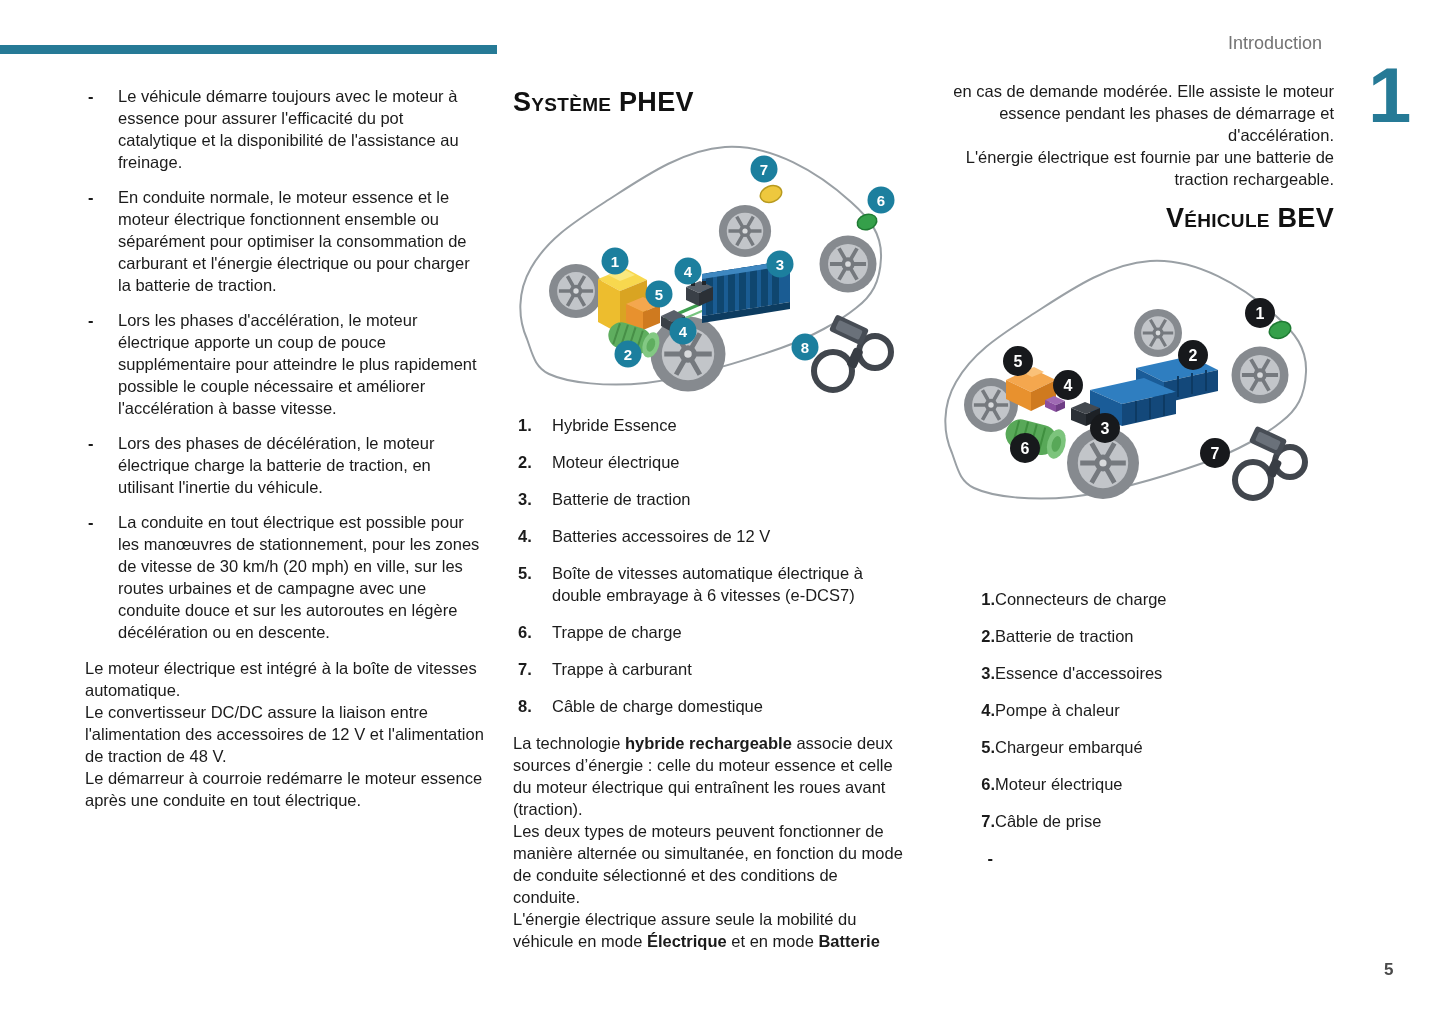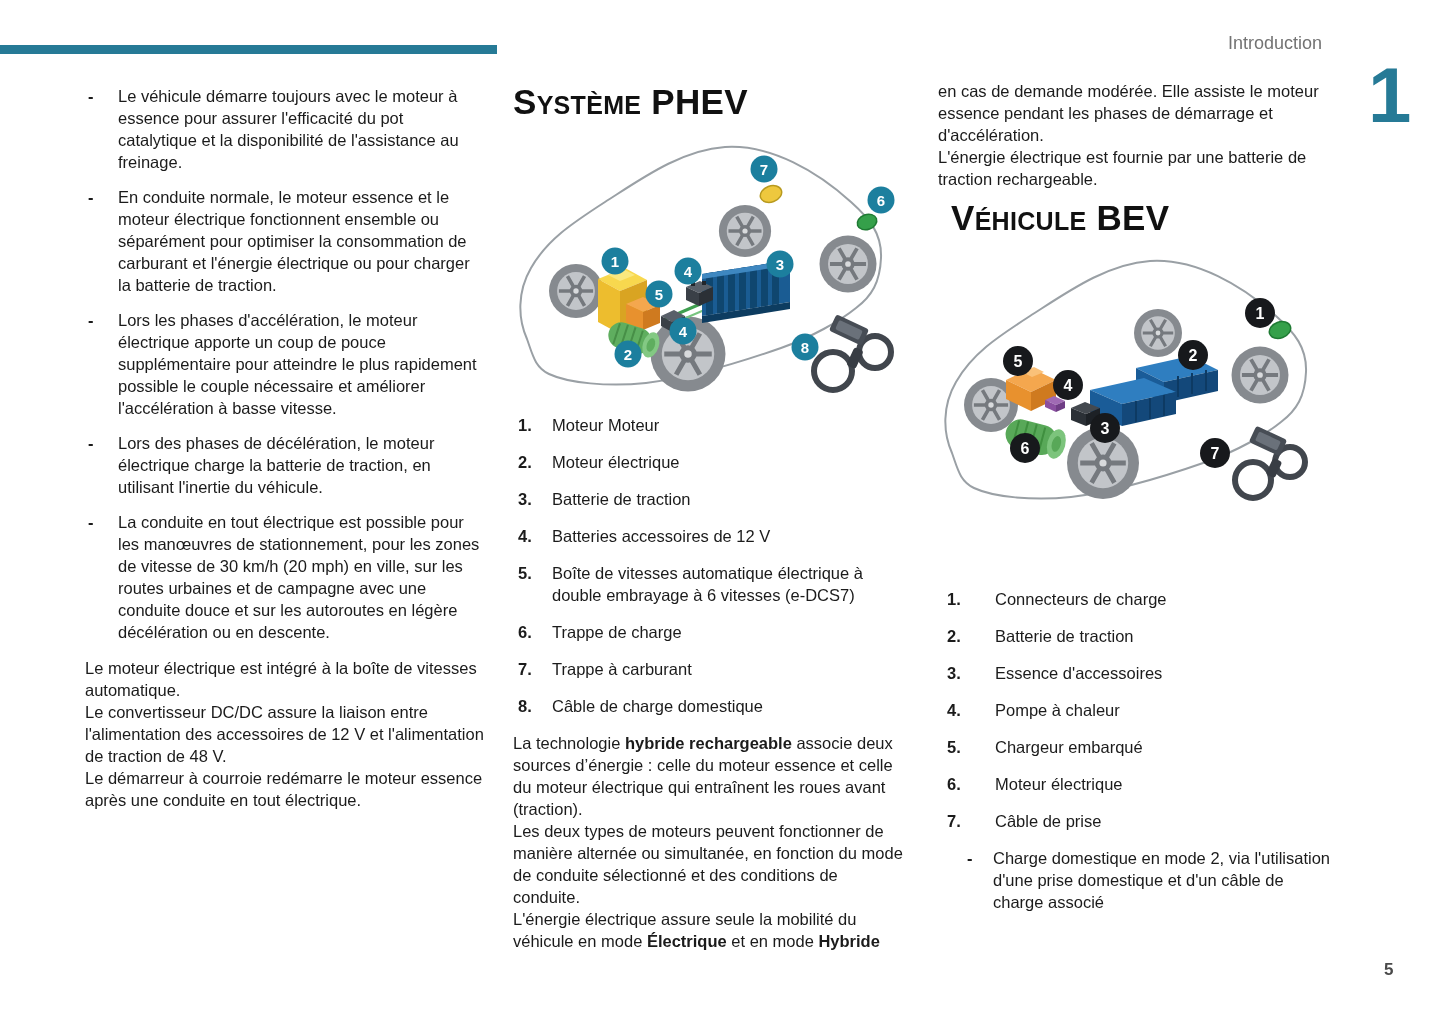--- a/index.html
+++ b/index.html
@@ -7,28 +7,28 @@
     width:1445px;height:1018px;background:#ffffff;position:relative;overflow:hidden;
     font-family:"Liberation Sans","DejaVu Sans",sans-serif;color:#1b1b1b;
   }
   .topbar{position:absolute;left:0;top:45px;width:497px;height:9px;background:#267a96;}
   .section-title{position:absolute;left:1228px;top:33px;font-size:18px;color:#737373;}
   .chapter-num{position:absolute;left:1368px;top:56px;font-size:78px;font-weight:bold;color:#267a96;line-height:1;}
   .page-num{position:absolute;left:1384px;top:960px;font-size:17px;font-weight:bold;color:#4a4a4a;}
   .col{position:absolute;font-size:16.5px;line-height:22px;}
   .col1{left:85px;top:85px;width:400px;}
   .col2{left:513px;top:86px;width:392px;}
-  .col3{left:938px;top:80px;width:396px;}
+  .col3{left:938px;top:80px;width:396px;text-align:right;}
   .bullets{margin:0;padding:0;list-style:none;}
   .bullets li{display:flex;margin-bottom:13px;}
   .dash{flex:none;font-weight:bold;}
   .bullets .dash{width:30px;padding-left:3px;}
   .para{white-space:pre-line;margin:0;}
   .col1 .para{margin-top:14px;}
-  .heading{font-size:35px;font-weight:bold;font-variant:small-caps;letter-spacing:0.3px;
+  .heading{font-size:27px;font-weight:bold;font-variant:small-caps;letter-spacing:0.3px;
            margin:0;line-height:32px;color:#111;}
   .col3 .heading{margin-top:12px;margin-left:13px;}
   .diagram{display:block;}
   .phev-svg{margin-top:16px;}
   .bev-svg{margin-top:14px;}
   .numlist{margin:0;padding:0;list-style:none;}
   .phev-list{margin-top:12px;}
   .bev-list{margin-top:75px;}
   .numlist li{display:flex;margin-bottom:15px;}
   .numlist .num{flex:none;font-weight:bold;}
@@ -193,21 +193,21 @@
       </g>
     <g>
         <circle cx="292" cy="213" r="13.5" fill="#1c7f9e"></circle>
         <text x="292" y="218.5" font-size="15">8</text>
       </g>
   </svg>
 
   <ol class="numlist phev-list">
     <li>
         <span class="num">1.</span>
-        <span>Moteur Moteur</span>
+        <span>Hybride Essence</span>
       </li>
     <li>
         <span class="num">2.</span>
         <span>Moteur électrique</span>
       </li>
     <li>
         <span class="num">3.</span>
         <span>Batterie de traction</span>
       </li>
     <li>
@@ -227,21 +227,21 @@
         <span>Trappe à carburant</span>
       </li>
     <li>
         <span class="num">8.</span>
         <span>Câble de charge domestique</span>
       </li>
   </ol>
 
   <p class="para phev-para"><span>La technologie </span><span class="bold">hybride rechargeable</span><span> associe deux sources d’énergie : celle du moteur essence et celle du moteur électrique qui entraînent les roues avant (traction).
 Les deux types de moteurs peuvent fonctionner de manière alternée ou simultanée, en fonction du mode de conduite sélectionné et des conditions de conduite.
-L'énergie électrique assure seule la mobilité du véhicule en mode </span><span class="bold">Électrique</span><span> et en mode </span><span class="bold">Hybride</span></p>
+L'énergie électrique assure seule la mobilité du véhicule en mode </span><span class="bold">Électrique</span><span> et en mode </span><span class="bold">Batterie</span></p>
 </div>
 
 <div class="col col3">
   <p class="para">en cas de demande modérée. Elle assiste le moteur essence pendant les phases de démarrage et d'accélération.
 L'énergie électrique est fournie par une batterie de traction rechargeable.</p>
   <h2 class="heading">Véhicule BEV</h2>
 
   <svg class="diagram bev-svg" width="392" height="265" viewBox="0 0 392 265">
     <defs>
       <g id="wpB">
@@ -368,15 +368,14 @@
       </li>
     <li>
         <span class="num">7.</span>
         <span>Câble de prise</span>
       </li>
   </ol>
 
 
   <div class="charge-bullet">
     <span class="dash">-</span>
-    <span>Charge domestique en mode 2, via l'utilisation d'une prise domestique et d'un câble de charge associé</span>
   </div>
 </div>
 
 </body></html>

